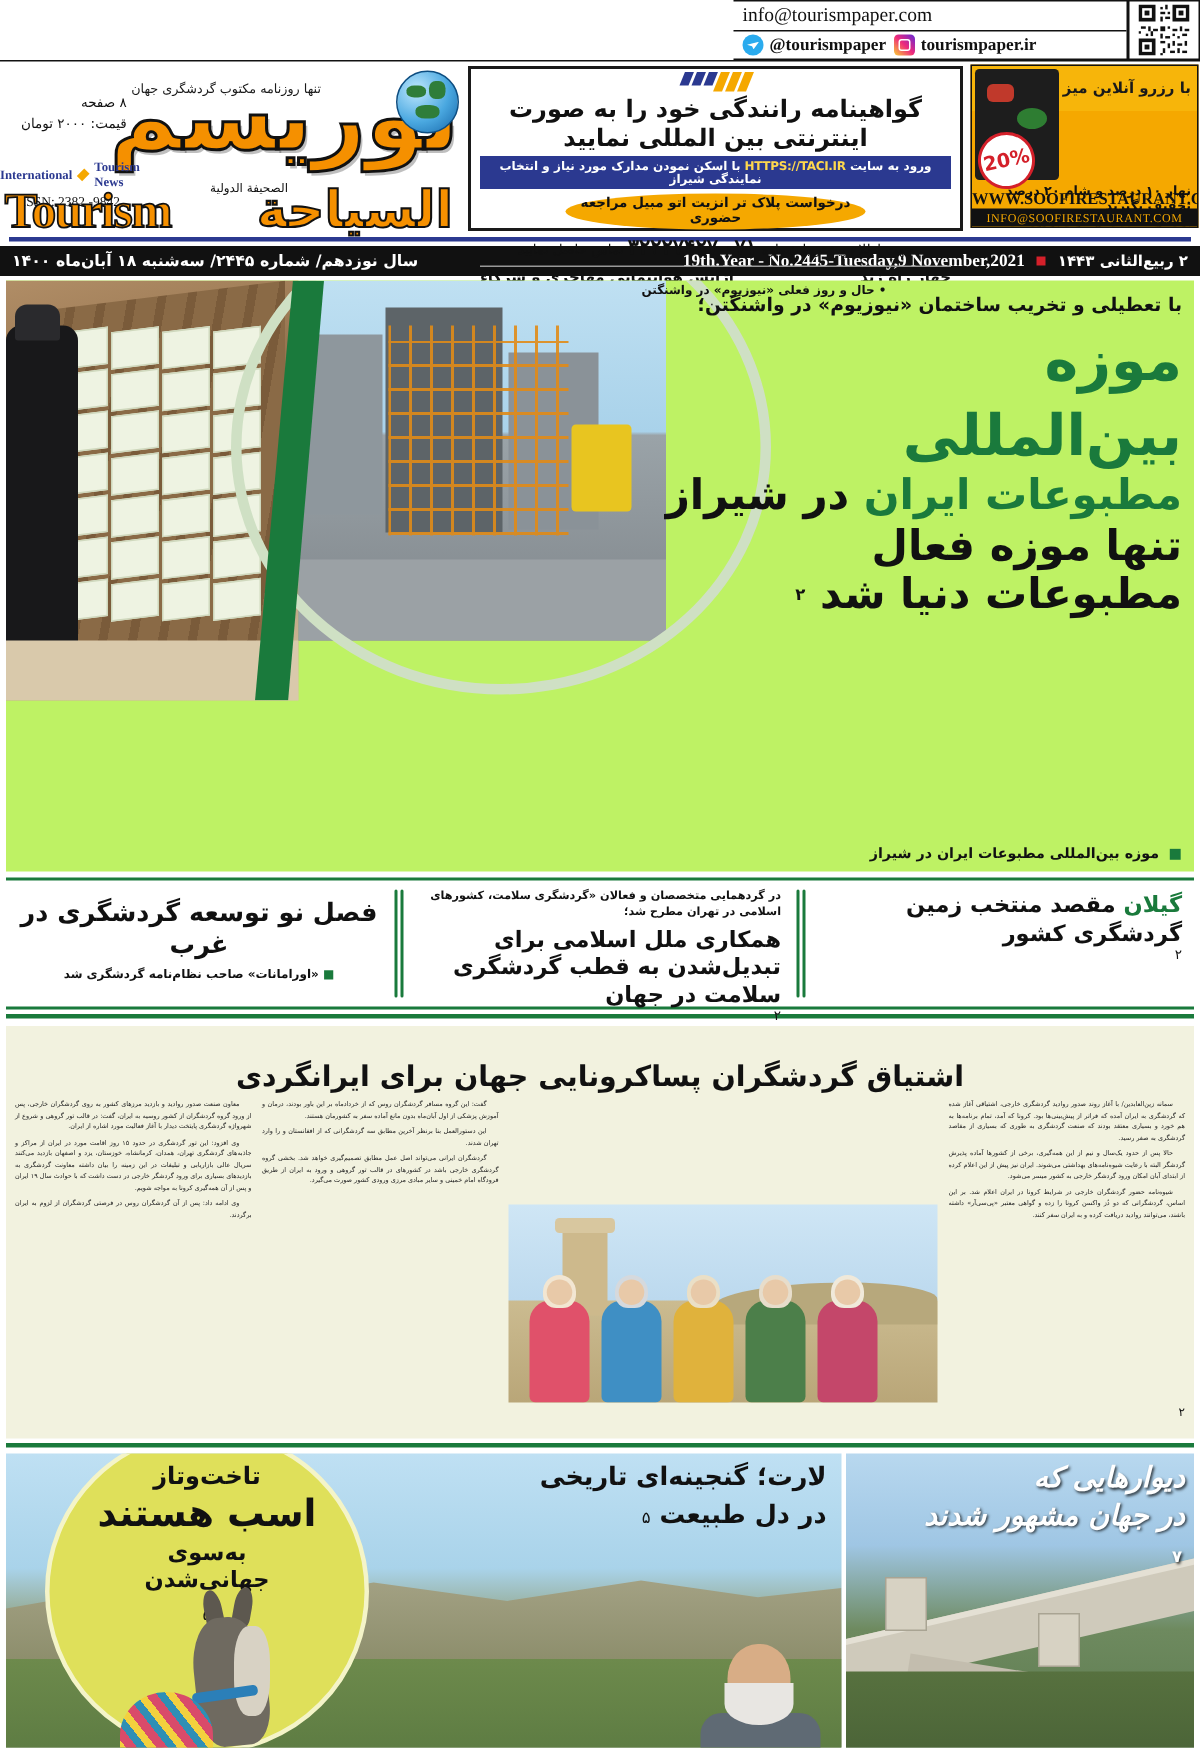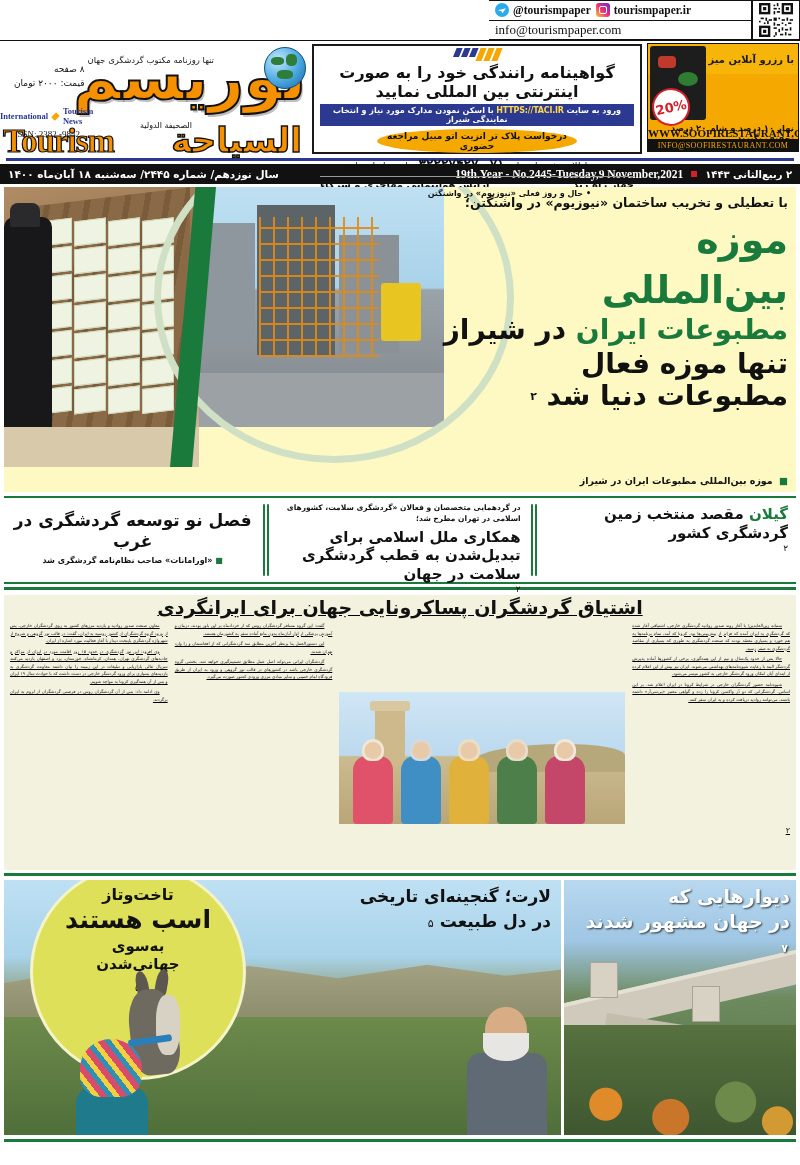--- a/index.html
+++ b/index.html
@@ -98,21 +98,21 @@
   .blue-rule{height:3px;background:#2b3990;margin:2px 6px 0;}
 
   
   .datebar{height:20px;background:#111;color:#fff;display:flex;align-items:center;
     justify-content:space-between;padding:0 8px;margin-top:3px;}
   .date-en{font-family:"Liberation Serif",serif;font-size:11.5px;font-weight:bold;direction:ltr;display:flex;align-items:center;gap:8px;}
   .date-en .sq{width:6px;height:6px;background:#d4202a;display:inline-block;}
   .date-fa{font-size:10.5px;font-weight:bold;}
 
   
-  .lead{position:relative;height:305px;background:#fef9c3;margin:3px 4px 0;overflow:hidden;}
+  .lead{position:relative;height:394px;background:#bef264;margin:3px 4px 0;overflow:hidden;}
   .lead-photo-l{position:absolute;left:0;top:0;width:195px;height:280px;overflow:hidden;
     background:linear-gradient(165deg,#b08d66 0%,#8d6b47 40%,#d7c4a4 100%);}
   .gal-wall{position:absolute;left:26px;top:10px;width:160px;height:258px;
     background:repeating-linear-gradient(100deg,#8a6a46 0 14px,#7a5b3a 14px 20px);transform:skewY(-7deg);}
   .gal-frames{position:absolute;left:36px;top:26px;width:140px;height:230px;transform:skewY(-7deg);}
   .gal-frames span{position:absolute;width:30px;height:23px;background:#eef3e2;border:1px solid #cfd8bd;}
   .gal-person{position:absolute;left:0;top:30px;width:48px;height:230px;background:#18181a;border-radius:10px 10px 0 0;}
   .gal-person::before{content:"";position:absolute;left:6px;top:-14px;width:30px;height:24px;background:#2a2a2d;border-radius:8px 8px 2px 2px;}
   .gal-floor{position:absolute;left:0;bottom:0;width:195px;height:40px;background:#d9c9ab;}
 
@@ -155,21 +155,21 @@
   .t-h .grn{color:#1a7a3c;}
   .t-sub{font-size:8px;font-weight:bold;color:#111;margin-top:3px;}
   .t-sub .bullet{color:#1a7a3c;}
   .t-pg{font-size:9px;color:#111;}
   .t-center{text-align:center;}
   .t-right{text-align:right;}
 
   .green-rule{height:3px;background:#1a7a3c;margin:3px 4px 0;}
 
   
-  .mid{margin:5px 4px 0;background:#f2f2df;padding:1px 6px 4px;box-sizing:border-box;height:275px;position:relative;text-decoration:underline;}
+  .mid{margin:5px 4px 0;background:#f2f2df;padding:23px 6px 4px;box-sizing:border-box;height:275px;position:relative;}
   .mid-title{text-align:center;font-size:19px;font-weight:bold;color:#111;letter-spacing:-.4px;}
   .mid-cols{display:flex;gap:7px;margin-top:4px;direction:rtl;}
   .mid-col{flex:1;font-size:4.3px;line-height:1.75;color:#222;text-align:justify;}
   .mid-col p{margin:0 0 3px;text-indent:8px;}
   .mid-photo{width:286px;height:132px;position:relative;overflow:hidden;flex:none;margin-top:70px;
     background:linear-gradient(180deg,#cfe6f5 0%,#bcd9ee 48%,#cbbb90 49%,#b9a678 100%);}
   .mp-tower{position:absolute;left:36px;top:16px;width:30px;height:58px;background:#cdb98c;border-radius:3px 3px 0 0;}
   .mp-tower::after{content:"";position:absolute;left:-5px;top:-7px;width:40px;height:10px;background:#d8c79f;border-radius:3px;}
   .mp-hill{position:absolute;right:0;top:52px;width:150px;height:28px;background:#b7a87c;border-radius:60% 40% 0 0;}
   .mp-person{position:absolute;bottom:0;width:40px;height:68px;border-radius:14px 14px 4px 4px;}
@@ -186,21 +186,21 @@
     transform:rotate(-13deg);border-top:4px solid #e4e0d4;}
   .gw-wall2{position:absolute;left:40px;top:150px;width:220px;height:22px;background:#c3bdae;transform:rotate(9deg);}
   .gw-tower{position:absolute;width:26px;height:34px;background:#d7d2c3;border:1px solid #a9a493;}
   .gw-trees{position:absolute;left:0;bottom:0;width:232px;height:110px;
     background:radial-gradient(circle at 18% 72%,#e08b2a 0 16px,transparent 17px),
                radial-gradient(circle at 46% 84%,#c9762a 0 18px,transparent 19px),
                radial-gradient(circle at 74% 70%,#6d8a4a 0 20px,transparent 21px),
                radial-gradient(circle at 92% 88%,#d39a34 0 15px,transparent 16px),
                linear-gradient(180deg,#57713f,#3f5730);}
   .b-left-h{position:absolute;right:6px;top:4px;text-align:right;font-size:19px;font-weight:bold;color:#fff;
-    line-height:1.3;text-shadow:1px 1px 2px rgba(0,0,0,.75);letter-spacing:-.4px;}
+    line-height:1.3;text-shadow:1px 1px 2px rgba(0,0,0,.75);letter-spacing:-.4px;font-style:italic;}
   .b-left-pg{position:absolute;right:8px;top:62px;font-size:11px;font-weight:bold;color:#fff;
     text-shadow:1px 1px 2px rgba(0,0,0,.8);}
 
   .b-right{flex:1;position:relative;overflow:hidden;
     background:linear-gradient(180deg,#bfe0f3 0%,#a9d3ea 30%,#8f9e78 46%,#6f8456 68%,#55703f 100%);}
   .br-mtn{position:absolute;left:0;top:76px;width:100%;height:62px;
     background:linear-gradient(180deg,#a6a487 0%,#8d8e6c 100%);
     clip-path:polygon(0 44%,14% 22%,28% 40%,44% 16%,60% 36%,76% 14%,90% 32%,100% 22%,100% 100%,0 100%);}
   .br-green{position:absolute;left:0;bottom:0;width:100%;height:118px;
     background:linear-gradient(180deg,#6d8a4c 0%,#4f6f3a 100%);}
@@ -282,31 +282,31 @@
             <rect x="10" y="18" width="1" height="2"></rect>
           <rect x="13" y="19" width="2" height="1"></rect>
             <rect x="16" y="18" width="1" height="2"></rect>
           <rect x="18" y="19" width="2" height="1"></rect>
             <rect x="9" y="20" width="1" height="1"></rect>
         </g>
       </svg>
     </div>
     <div class="social-box">
       <div class="soc-row">
+        <span class="mail-txt">info@tourismpaper.com</span>
+      </div>
+      <div class="soc-row">
         <span class="soc-item">
           <i class="soc-ic tg"></i>
           <span class="soc-txt">@tourismpaper</span>
         </span>
         <span class="soc-item" style="margin-right:18px;">
           <i class="soc-ic ig"></i>
           <span class="soc-txt">tourismpaper.ir</span>
         </span>
-      </div>
-      <div class="soc-row">
-        <span class="mail-txt">info@tourismpaper.com</span>
       </div>
     </div>
     <div class="strip-spacer"></div>
   </div>
 
   <div class="masthead">
 
     <div class="ad-soofi">
       <div class="soofi-top">
         <div class="soofi-t1">با رزرو آنلاین میز صوفی</div>

